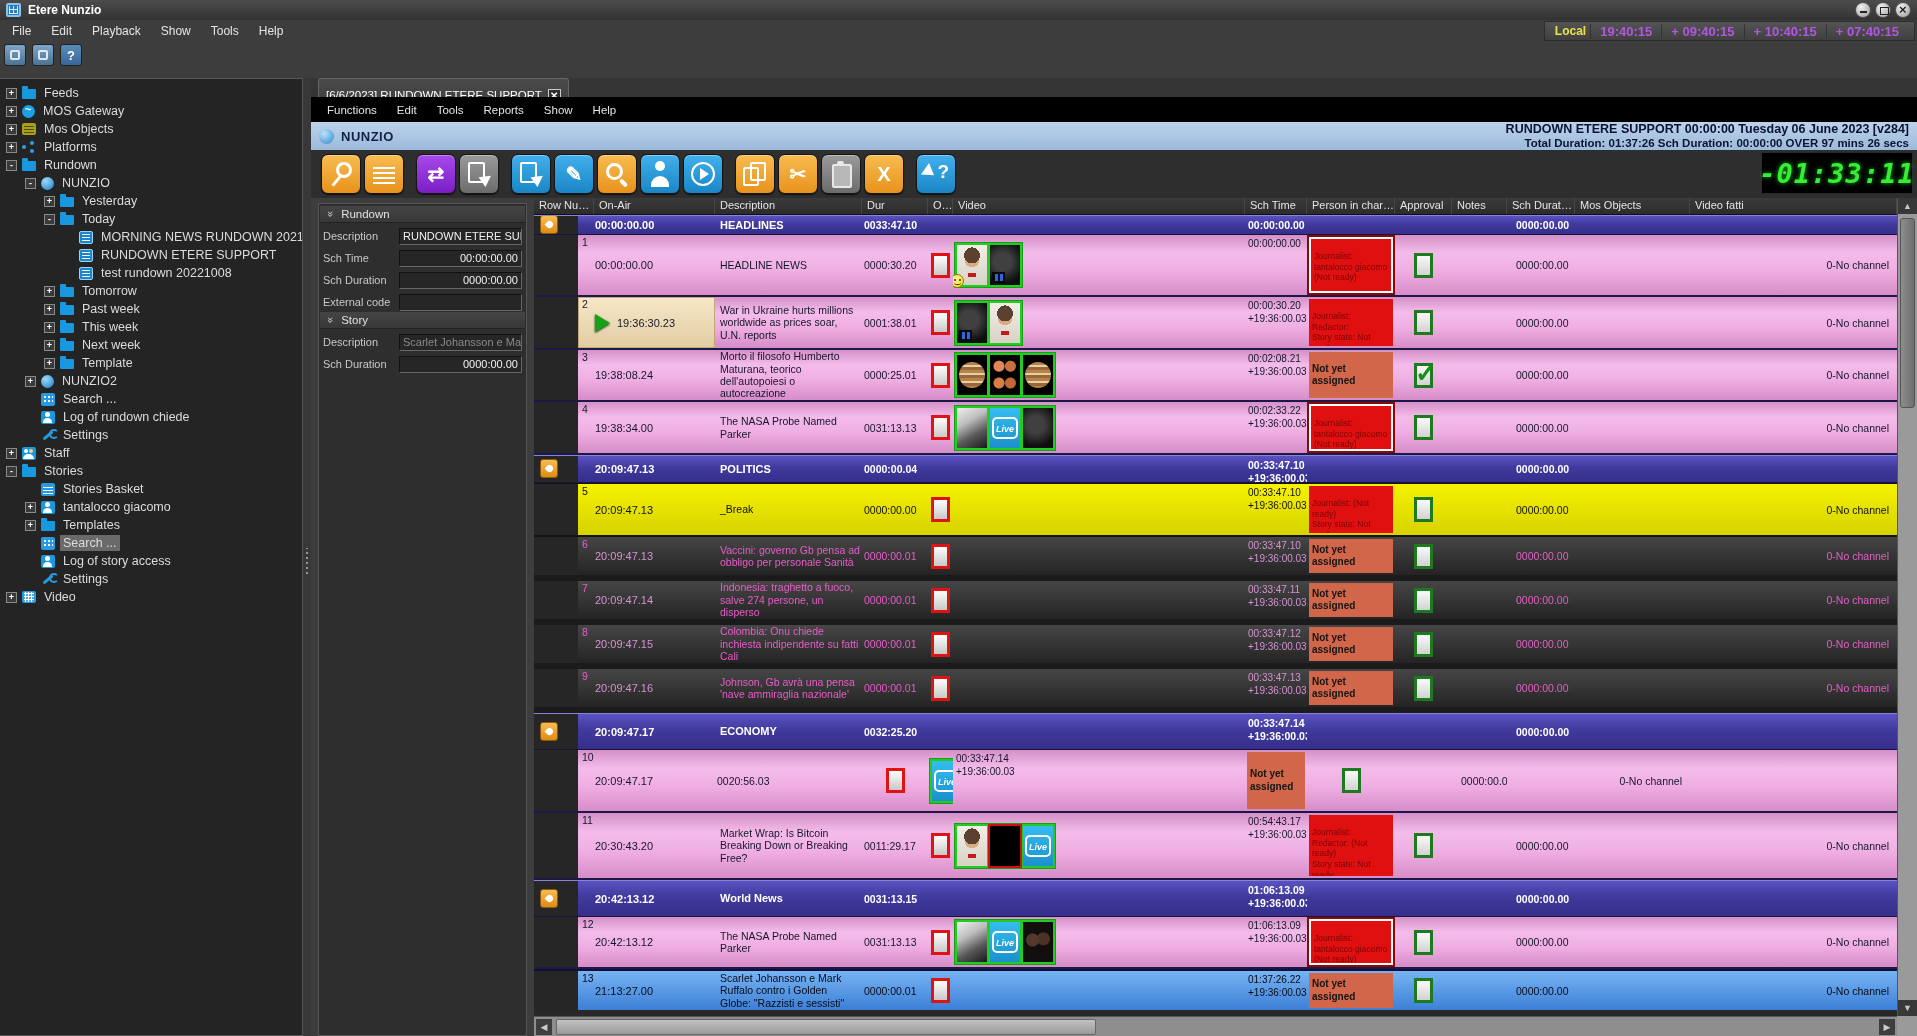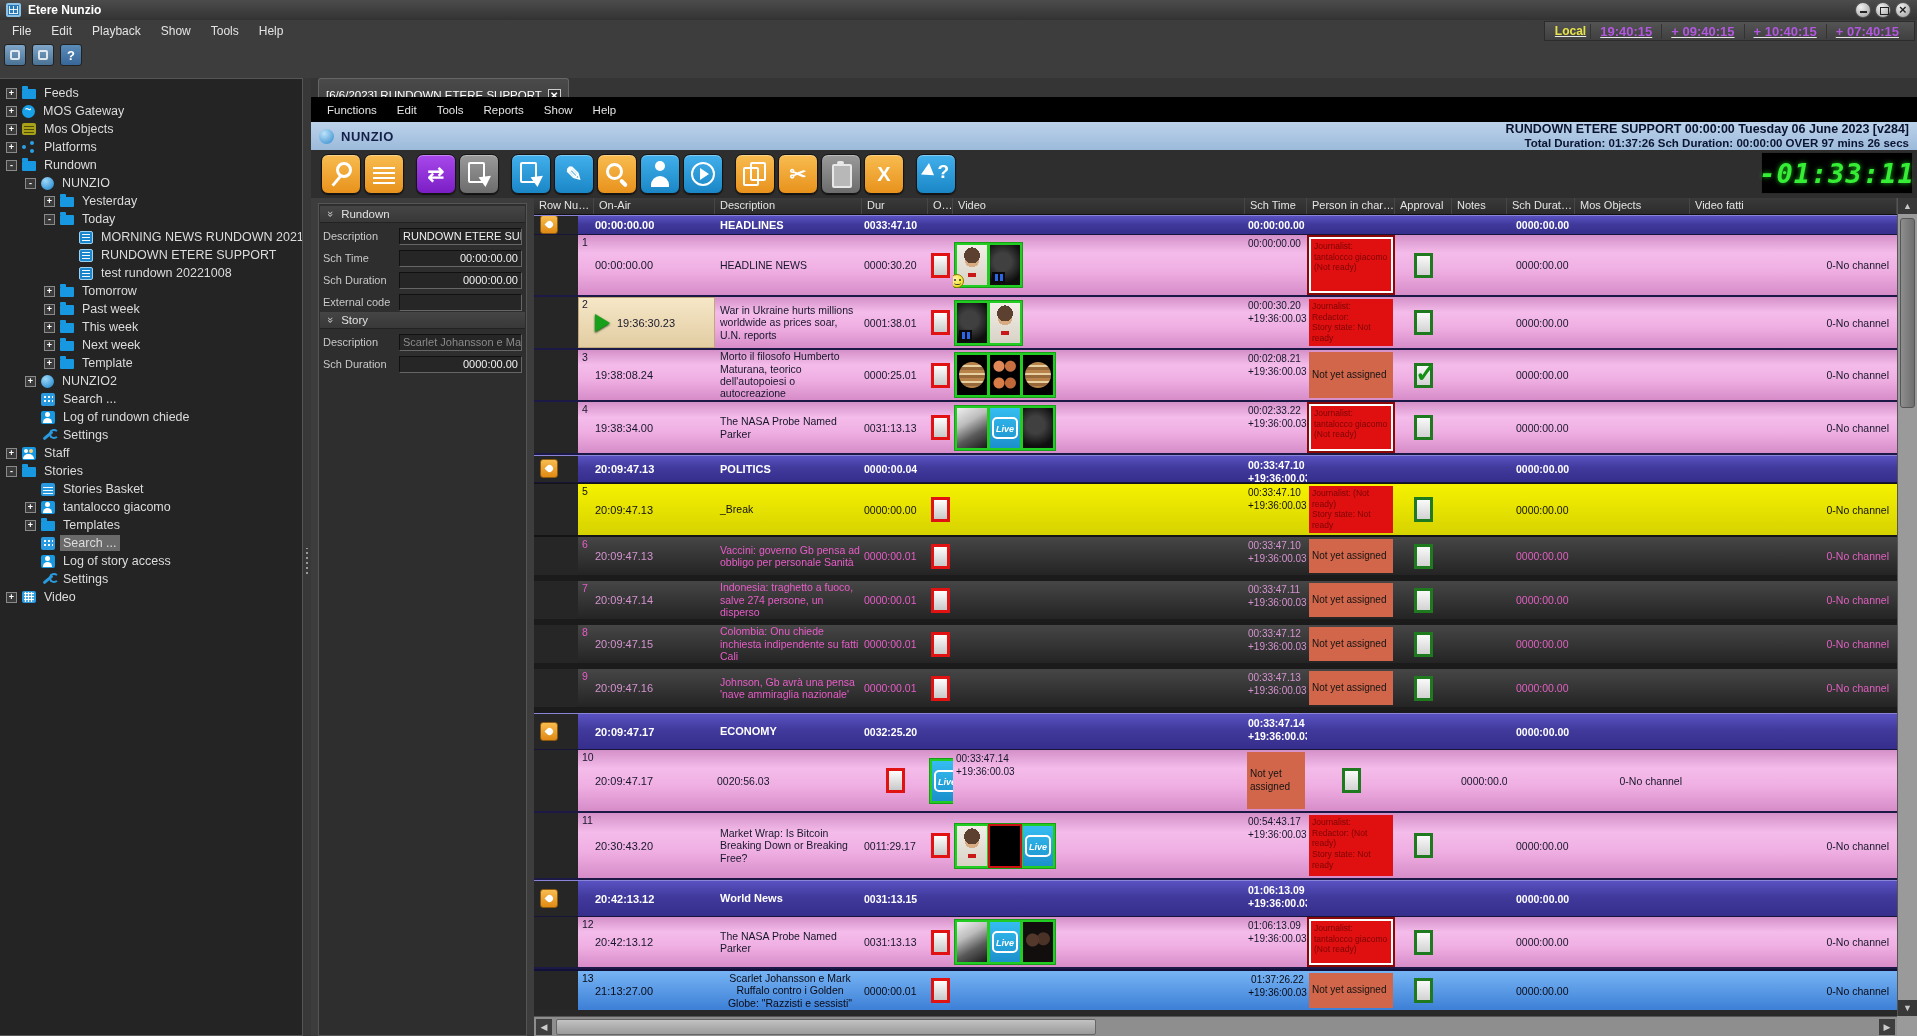--- a/index.html
+++ b/index.html
@@ -19,21 +19,21 @@
   .wbtn{width:16px;height:16px;border-radius:50%;background:radial-gradient(circle at 35% 30%,#f0f0f0,#9a9a9a);
     border:1px solid #555;position:relative;}
   .wbtn-min::after{content:"";position:absolute;left:4px;bottom:4px;width:7px;height:2px;background:#222;}
   .wbtn-max::after{content:"";position:absolute;left:4px;top:4px;width:7px;height:6px;border:1.5px solid #222;}
   .wbtn-close::after{content:"×";position:absolute;left:3px;top:-1px;font-size:13px;font-weight:bold;color:#222;}
 
   
   .menubar{position:absolute;left:0;top:20px;width:100%;height:22px;display:flex;align-items:center;padding-left:2px;background:#3d3d3d;}
   .menu-item{padding:2px 10px;font-size:12px;color:#e4e4e4;}
   .clockstrip{position:absolute;right:2px;top:21px;height:20px;display:flex;align-items:center;
-    background:linear-gradient(#545454,#404040);border:1px solid #2c2c2c;padding:0 6px;gap:0;text-decoration:underline;}
+    background:linear-gradient(#545454,#404040);border:1px solid #2c2c2c;padding:0 6px;gap:0;}
   .clock-local{color:#e8e24a;font-size:12px;font-weight:bold;padding:0 4px;}
   .clock-time{color:#b257e0;font-size:13px;font-weight:bold;padding:0 9px;border-left:1px solid #333;}
   .clock-time:first-of-type{border-left:none;}
 
   
   .quickbar{position:absolute;left:4px;top:44px;display:flex;gap:6px;}
   .qbtn{width:22px;height:22px;border-radius:3px;border:1px solid #222;
     background:linear-gradient(#7fa6c8,#4a7294);position:relative;}
   .qbtn-help{background:linear-gradient(#5a8cb8,#38669a);color:#fff;font-weight:bold;font-size:13px;
     display:flex;align-items:center;justify-content:center;}
@@ -163,21 +163,21 @@
   .rgrid{flex:1;display:grid;grid-template-columns:137px 147px 66px 25px 292px 62px 88px 57px 55px 68px 115px 1fr;}
 
   .trow.pink{background:#262626;}
   .trow.pink .rgrid{background:linear-gradient(180deg,#d490c8 0%,#f4bcea 30%,#efaee2 60%,#d68cc8 100%);}
   .trow.pink{border-bottom:2px solid #1d1946;}
   .trow.dark .rgrid{background:linear-gradient(180deg,#464646,#242424);}
   .trow.dark{border-bottom:6px solid #1b1b1b;}
   .trow.yellow .rgrid{background:linear-gradient(180deg,#f6f200,#d6d200);}
   .trow.yellow{border-bottom:2px solid #141414;border-top:1px solid #141414;}
   .trow.blue .rgrid{background:linear-gradient(180deg,#77b4f4,#3c7fd6);}
-  .trow.blue{border-top:2px solid #10103a;text-align:center;}
+  .trow.blue{border-top:2px solid #10103a;}
   .trow.grouprow .rgrid{background:linear-gradient(180deg,#5a52c2 0%,#413a9c 45%,#352e8c 100%);}
   .trow.grouprow{border-top:1px solid #8a84d8;border-bottom:1px solid #17143a;}
 
   .cell{overflow:hidden;position:relative;}
   .conair{display:flex;align-items:center;padding-left:17px;}
   .rnum{position:absolute;top:1px;left:4px;font-size:10.5px;}
   .onairtime{font-size:11px;}
   .conair.hl{background:linear-gradient(180deg,#f6e7c8,#e2cda2);box-shadow:inset 0 0 0 1px #c0a878;}
   .play-tri{width:0;height:0;border-top:9px solid transparent;border-bottom:9px solid transparent;
     border-left:15px solid #18a018;margin-right:7px;filter:drop-shadow(0 1px 1px #0a3a0a);}
@@ -212,24 +212,24 @@
   .t-live::after{content:"Live";font-size:9px;font-style:italic;font-weight:bold;color:#fff;
      border:2px solid #fff;border-radius:5px;padding:5px 2px 3px 2px;}
   .badge-pause{position:absolute;left:2px;bottom:2px;width:13px;height:11px;background:#0a0a0a;}
   .badge-pause::before{content:"";position:absolute;left:3px;top:2px;width:3px;height:7px;background:#2b66e8;box-shadow:5px 0 0 #2b66e8;}
   .badge-smiley{position:absolute;left:-7px;bottom:-3px;width:14px;height:14px;border-radius:50%;
      background:radial-gradient(circle at 35% 30%,#fff6a0,#f0d800);border:1px solid #907800;z-index:2;}
   .badge-smiley::before{content:"";position:absolute;top:4px;left:3px;width:2px;height:2px;border-radius:50%;background:#333;box-shadow:5px 0 0 #333;}
   .badge-smiley::after{content:"";position:absolute;top:5px;left:3px;width:7px;height:4px;border-bottom:1px solid #333;border-radius:50%;}
   .cschtime{font-size:10px;line-height:1.25;padding:3px 0 0 3px;white-space:pre-line;}
   .cperson{padding:1px 2px;}
-  .pbox{height:calc(100% - 2px);margin-top:1px;font-size:8.5px;line-height:1.25;padding:2px 3px;white-space:pre-line;overflow:hidden;}
+  .pbox{height:calc(100% - 2px);margin-top:1px;font-size:8.5px;line-height:1.25;padding:12px 3px;white-space:pre-line;overflow:hidden;}
   .p-red{background:#e01010;color:#7c0404;}
   .p-red-white{background:#e01010;color:#7c0404;border:2px solid #fff;box-shadow:0 0 0 2px #8a0808;}
-  .p-salmon{background:#d2664a;color:#141414;display:flex;align-items:center;font-size:10px;}
+  .p-salmon{background:#d2664a;color:#141414;display:flex;align-items:center;font-size:10px;font-weight:bold;}
   .cschdur{font-size:10.5px;display:flex;align-items:center;padding-left:9px;}
   .cvi{font-size:10.5px;display:flex;align-items:center;justify-content:flex-end;padding-right:8px;}
 
   
   .pink .cell,.pink .rnum{color:#16162a;}
   .yellow .cell,.yellow .rnum{color:#101010;}
   .blue .cell,.blue .rnum{color:#0a0a16;}
   .dark .cdesc,.dark .cdur,.dark .rnum{color:#e85cc8;}
   .dark .onairtime,.dark .cschtime{color:#d493cf;}
   .dark .cvi,.dark .cschdur{color:#e060c0;}

